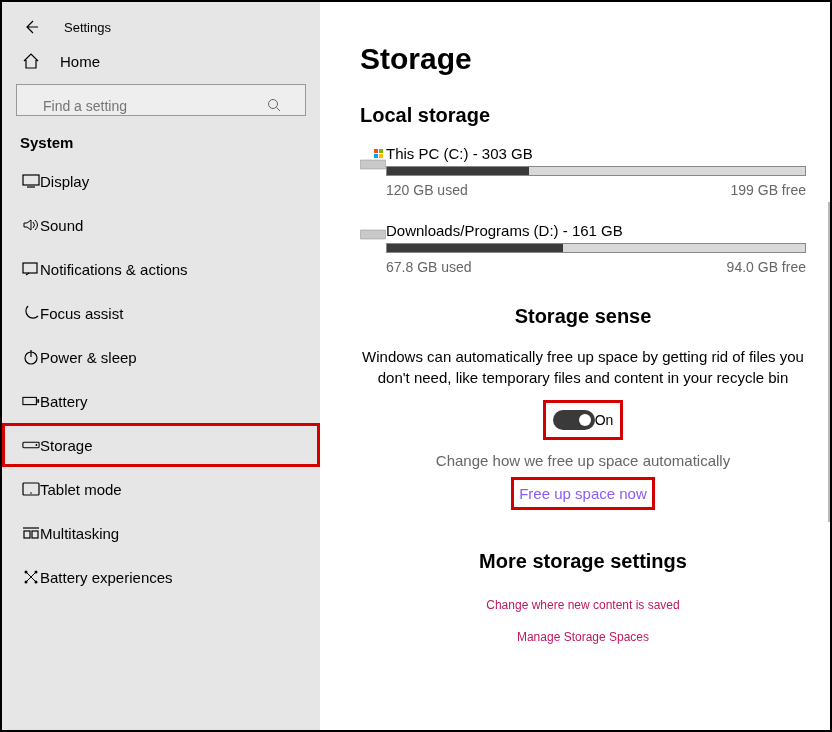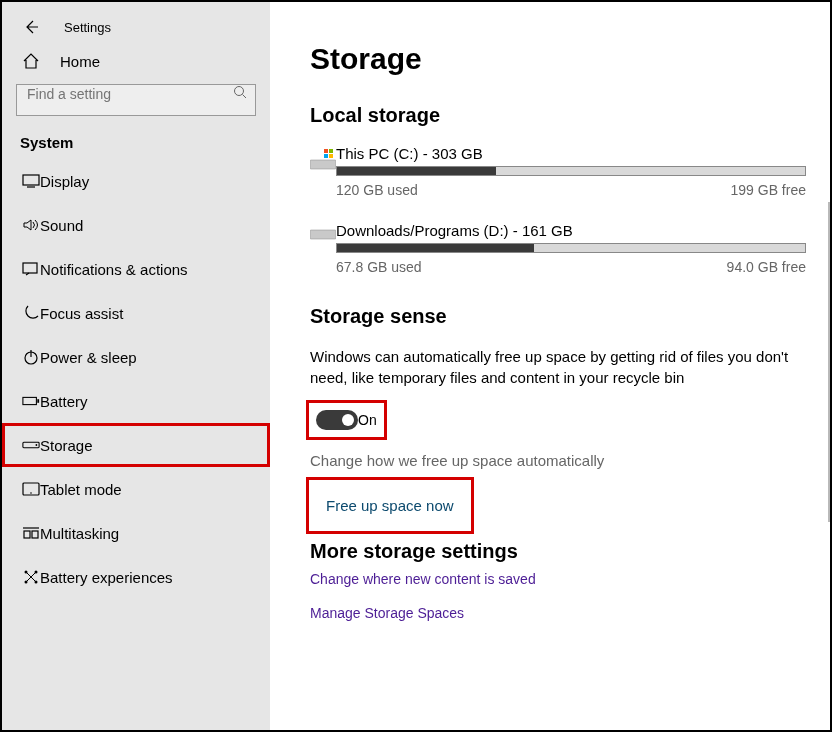--- a/index.html
+++ b/index.html
@@ -12,21 +12,21 @@
   }
   .window {
     width: 832px;
     height: 732px;
     border: 2px solid #000;
     display: flex;
     position: relative;
     overflow: hidden;
   }
   .sidebar {
-    width: 268px;
+    width: 318px;
     background: #e6e6e6;
     padding: 10px 0 0 0;
     display: flex;
     flex-direction: column;
   }
   .back-row {
     display: flex;
     align-items: center;
     padding: 6px 16px 10px 20px;
     gap: 24px;
@@ -39,22 +39,22 @@
     align-items: center;
     gap: 20px;
     padding: 8px 0 14px 20px;
   }
   .home-row .label { font-size: 15px; }
   .searchbox {
     margin: 0 14px 18px 14px;
     border: 1px solid #999;
     height: 32px;
     display: flex;
-    align-items: flex-start;
-    padding: 0 8px;
+    align-items: flex-end;
+    padding: 0 24px;
     background: #eee;
     justify-content: space-between;
   }
   .searchbox input {
     border: none;
     background: transparent;
     outline: none;
     font-size: 14px;
     color: #666;
     width: 90%;
@@ -127,21 +127,21 @@
     position: absolute;
     left: 0; top: 0; bottom: 0;
     background: #3a3a3a;
   }
   .drive-stats {
     display: flex;
     justify-content: space-between;
     font-size: 14px;
     color: #666;
   }
-  .senseblock { margin-top: 30px; }
+  .senseblock { margin-top: 30px; text-align: center; }
   .sense-desc {
     font-size: 15px;
     margin-bottom: 16px;
     line-height: 1.4;
   }
   .toggle-row {
     display: inline-flex;
     align-items: center;
     padding: 6px;
     outline: 3px solid #d40000;
@@ -162,27 +162,28 @@
     right: 4px; top: 4px;
   }
   .subtle-link {
     font-size: 15px;
     color: #666;
     margin-bottom: 12px;
   }
   .link-blue {
     display: inline-block;
     font-size: 15px;
-    color: #0c4a6e;
-    padding: 16px;
+    color: #8b5cf6;
+    padding: 4px;
     outline: 3px solid #d40000;
     outline-offset: 1px;
-  }
-  .section-title.more { margin-top: 10px; margin-bottom: 8px; }
-  .more-link { font-size: 14px; color: #4c1d95; margin-bottom: 18px; }
+    margin-bottom: 34px;
+  }
+  .section-title.more { margin-top: 10px; margin-bottom: 25px; }
+  .more-link { font-size: 12px; color: #be185d; margin-bottom: 18px; }
 </style>
 </head>
 <body>
 
 <div class="window">
 
   <div class="sidebar">
     <div class="divider-marker"></div>
 
     <div class="back-row">

